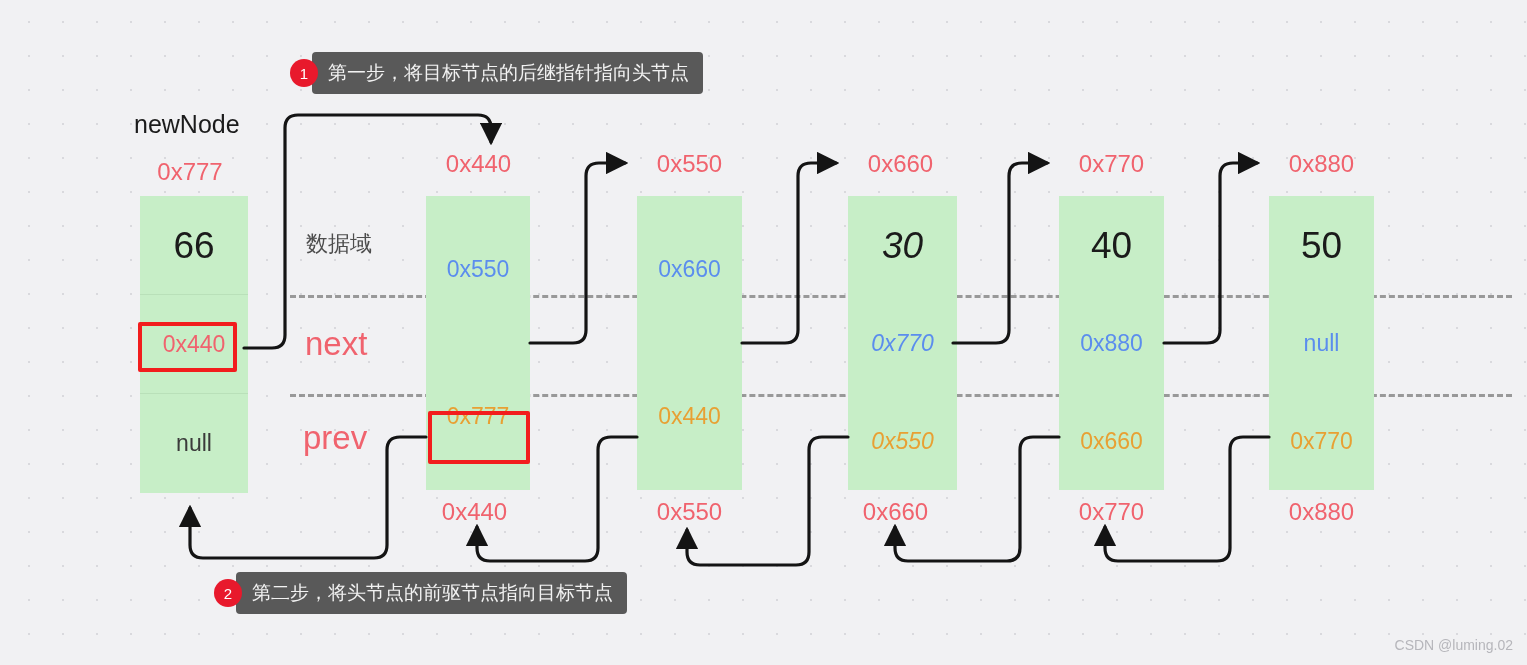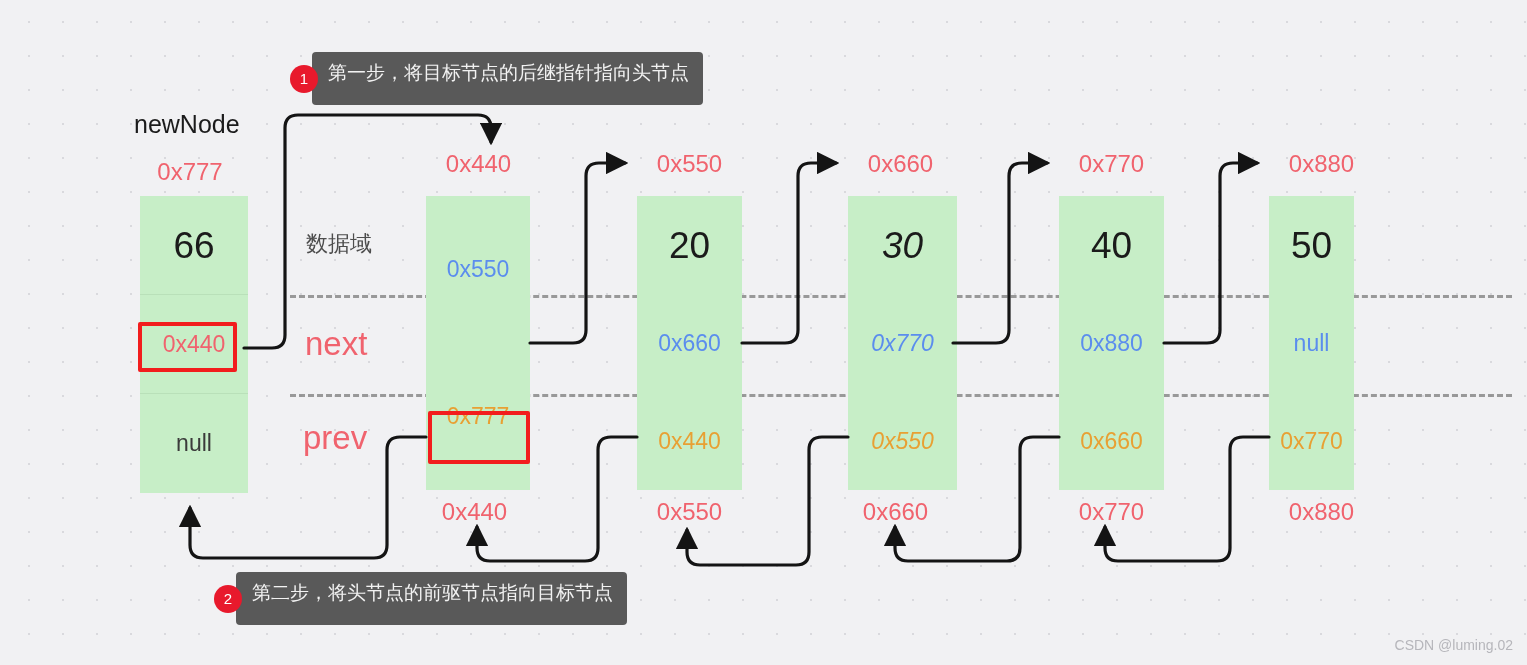--- a/index.html
+++ b/index.html
@@ -91,21 +91,21 @@
   .callout { position: absolute; display: flex; align-items: center; }
   .callout .badge {
     width: 28px; height: 28px; border-radius: 50%;
     background: #e8192c; color: #fff;
     font-size: 15px; display: flex; align-items: center; justify-content: center;
     z-index: 3; position: relative;
   }
   .callout .bubble {
     background: #595959; color: #f2f2f2;
     font-size: 19px; line-height: 1;
-    padding: 11px 14px 23px 16px;
+    padding: 11px 14px 12px 16px;
     border-radius: 4px;
     margin-left: -6px;
     position: relative;
     white-space: nowrap;
   }
   .callout .bubble::before {
     content: "";
     position: absolute;
     left: -8px; top: 50%;
     width: 0; height: 0;
@@ -171,23 +171,20 @@
       <span class="txt next-val">0x550</span>
     </div>
     <div class="cell">
       <span class="txt prev-val">0x777</span>
     </div>
   </div>
   <div class="redbox" style="left:428px; top:411px; width:102px; height:53px;"></div>
 
   <div class="node" style="left:637px; top:196px; width:105px; height:294px;">
     <div class="cell">
-      <span class="txt data-val">20</span>
-    </div>
-    <div class="cell">
       <span class="txt next-val">0x660</span>
     </div>
     <div class="cell">
       <span class="txt prev-val">0x440</span>
     </div>
   </div>
 
   <div class="node" style="left:848px; top:196px; width:109px; height:294px;font-style:italic;">
     <div class="cell">
       <span class="txt data-val">30</span>
@@ -205,21 +202,21 @@
       <span class="txt data-val">40</span>
     </div>
     <div class="cell">
       <span class="txt next-val">0x880</span>
     </div>
     <div class="cell">
       <span class="txt prev-val">0x660</span>
     </div>
   </div>
 
-  <div class="node" style="left:1269px; top:196px; width:85px; height:294px;">
+  <div class="node" style="left:1269px; top:196px; width:105px; height:294px;">
     <div class="cell">
       <span class="txt data-val">50</span>
     </div>
     <div class="cell">
       <span class="txt next-val">null</span>
     </div>
     <div class="cell">
       <span class="txt prev-val">0x770</span>
     </div>
   </div>

